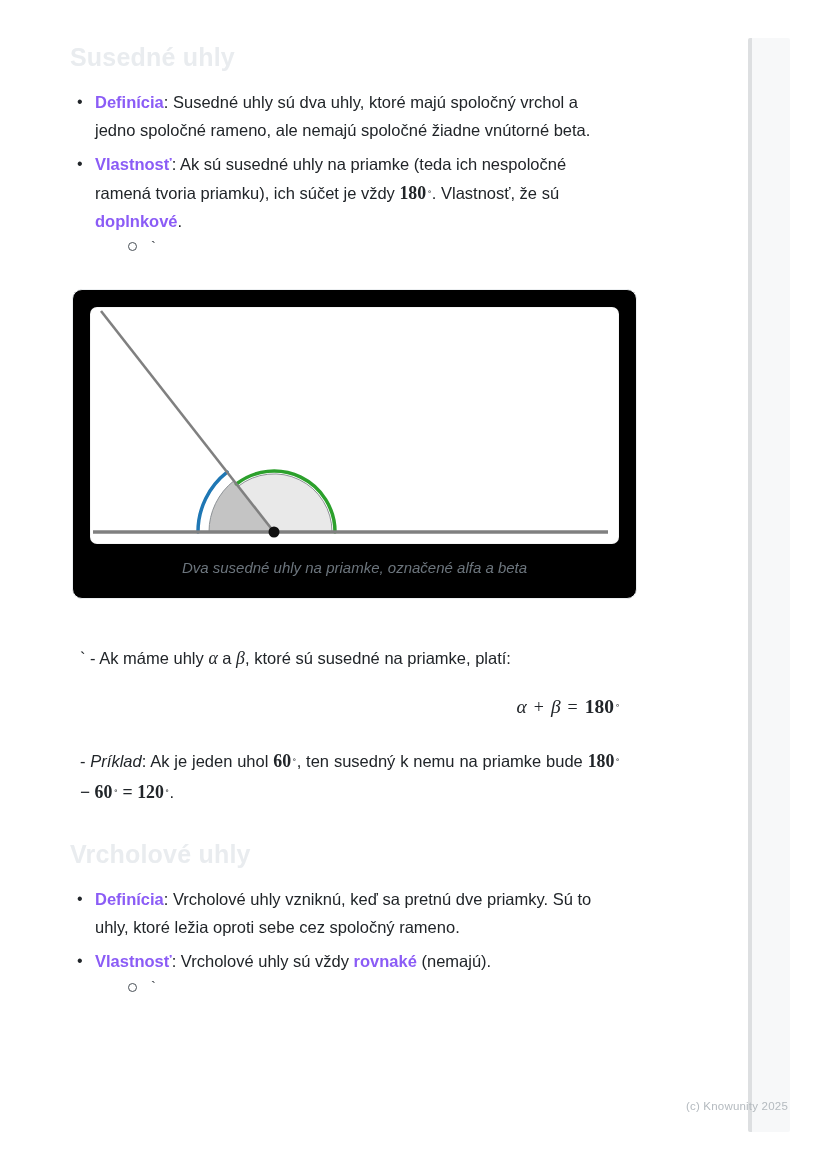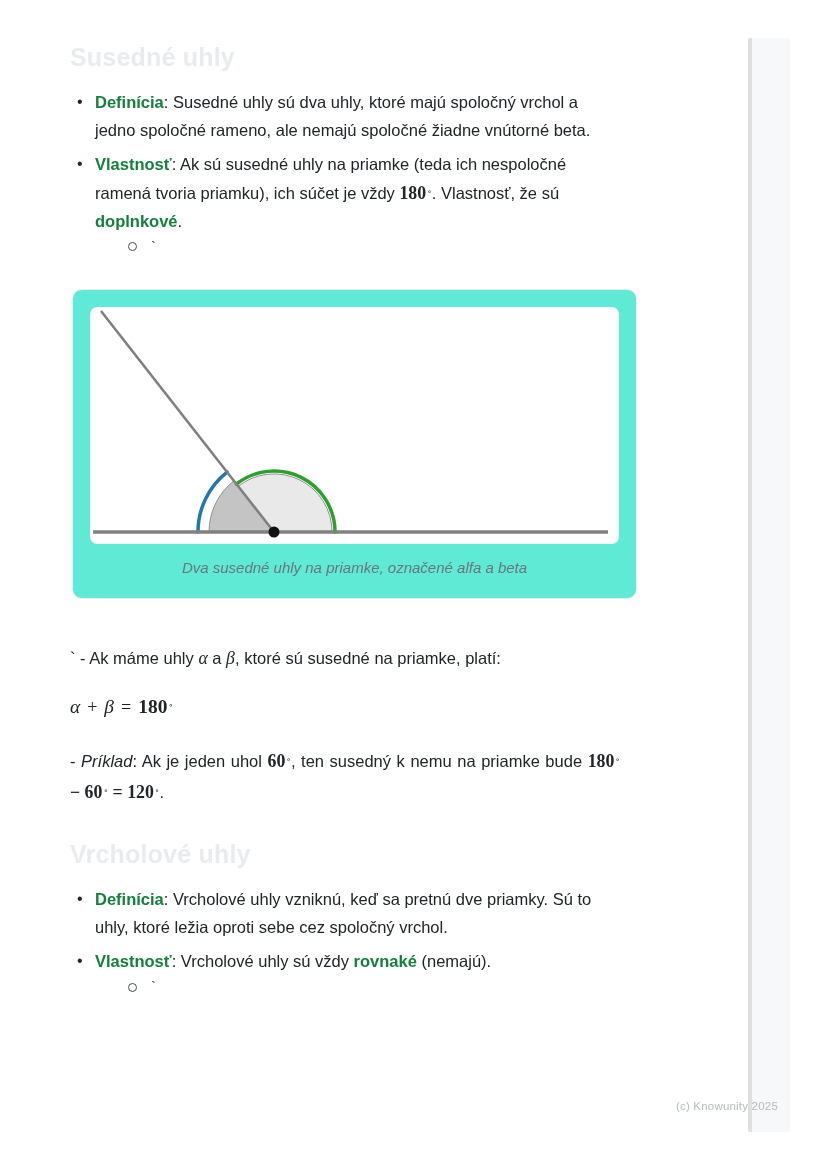--- a/index.html
+++ b/index.html
@@ -19,72 +19,72 @@
     letter-spacing:0.2px;
   }
   ul.blist{list-style:none;margin:16px 0 0 0;padding:0;}
   ul.blist li{
     position:relative;
     padding-left:25px;
     margin:0 0 6px 0;
     font-size:16.5px;line-height:28px;
   }
   .bmark{position:absolute;left:7px;top:0;font-size:16px;color:#212529;}
-  b.bd{font-weight:700;color:#15803d;}
+  b.bd{font-weight:700;color:#8b5cf6;}
   .sub-row{
     display:flex;align-items:center;
     padding-left:33px;height:24px;margin-top:0px;
     font-size:15px;color:#343a40;
   }
   .circ{
     width:7px;height:7px;border:1.6px solid #495057;border-radius:50%;
     display:inline-block;flex:0 0 auto;
   }
   .tick{margin-left:14px;font-size:15px;line-height:14px;color:#343a40;}
   
   .mt{font-family:"Liberation Serif",serif;font-size:1.08em;font-weight:bold;}
   .mi{font-family:"Liberation Serif",serif;font-style:italic;font-size:1.08em;}
   sup.deg{font-size:0.45em;vertical-align:0.65em;margin-left:1px;font-family:"Liberation Serif",serif;}
   
   figure.fig-card{
     margin:30px 0 0 2px;width:565px;box-sizing:border-box;
-    background:#5eead4;
+    background:#000000;
     border:1px solid #eceff1;
     border-radius:10px;
     padding:17px 17px 20px 17px;
   }
   .fig-panel{
     background:#ffffff;border-radius:7px;
     border:1px solid rgba(0,0,0,0.04);
     overflow:hidden;line-height:0;
   }
   .fig-panel svg{width:100%;height:auto;display:block;}
   figcaption.fig-caption{
     margin-top:13px;text-align:center;
     font-size:15px;font-style:italic;color:#6c757d;line-height:21px;
   }
-  p.para{margin:45px 0 0 0;font-size:16.5px;line-height:29px;color:#212529;}
+  p.para{margin:45px 0 0 10px;font-size:16.5px;line-height:29px;color:#212529;}
   .formula{
-    margin:23px 0 16px 0;text-align:left;
+    margin:23px 0 16px 0;text-align:right;
     font-size:18px;color:#212529;
   }
   .formula .mo{margin:0 7px;font-family:"Liberation Serif",serif;}
   p.para.example{margin-top:27px;text-align:justify;}
   h2.sec-heading.second{margin-top:33px;}
   
   .scroll-strip{
     position:absolute;left:748px;top:38px;
     width:42px;height:1094px;box-sizing:border-box;
     background:#f7f8f9;
     border-left:4px solid #dddfe1;
     border-radius:2px;
     z-index:1;
   }
   .footer{
-    position:absolute;top:1100px;left:2px;width:776px;
+    position:absolute;top:1100px;left:12px;width:776px;
     text-align:right;
     font-size:11.5px;color:#b4babf;
     z-index:2;letter-spacing:0.2px;
   }
 </style>
 </head>
 <body>
 
 <div class="page">
   <div class="content">
@@ -127,21 +127,21 @@
       <span class="mi">α</span><span class="mo">+</span><span class="mi">β</span><span class="mo">=</span><span class="mt">180</span><sup class="deg">∘</sup>
     </div>
 
     <p class="para example"><span>- </span><i>Príklad</i><span>: Ak je jeden uhol </span><span class="mt">60</span><sup class="deg">∘</sup><span>, ten susedný k nemu na priamke bude </span><span class="mt">180</span><sup class="deg">∘</sup><span class="mt"> − </span><span class="mt">60</span><sup class="deg">∘</sup><span class="mt"> = </span><span class="mt">120</span><sup class="deg">∘</sup><span>.</span></p>
 
     <h2 class="sec-heading second">Vrcholové uhly</h2>
 
     <ul class="blist">
       <li>
         <span class="bmark">•</span>
-        <b class="bd">Definícia</b><span>: Vrcholové uhly vzniknú, keď sa pretnú dve priamky. Sú to uhly, ktoré ležia oproti sebe cez spoločný vrchol.</span>
+        <b class="bd">Definícia</b><span>: Vrcholové uhly vzniknú, keď sa pretnú dve priamky. Sú to uhly, ktoré ležia oproti sebe cez spoločný rameno.</span>
       </li>
       <li>
         <span class="bmark">•</span>
         <b class="bd">Vlastnosť</b><span>: Vrcholové uhly sú vždy </span><b class="bd">rovnaké</b><span> (nemajú).</span>
         <div class="sub-row">
           <span class="circ"></span>
           <span class="tick">`</span>
         </div>
       </li>
     </ul>

